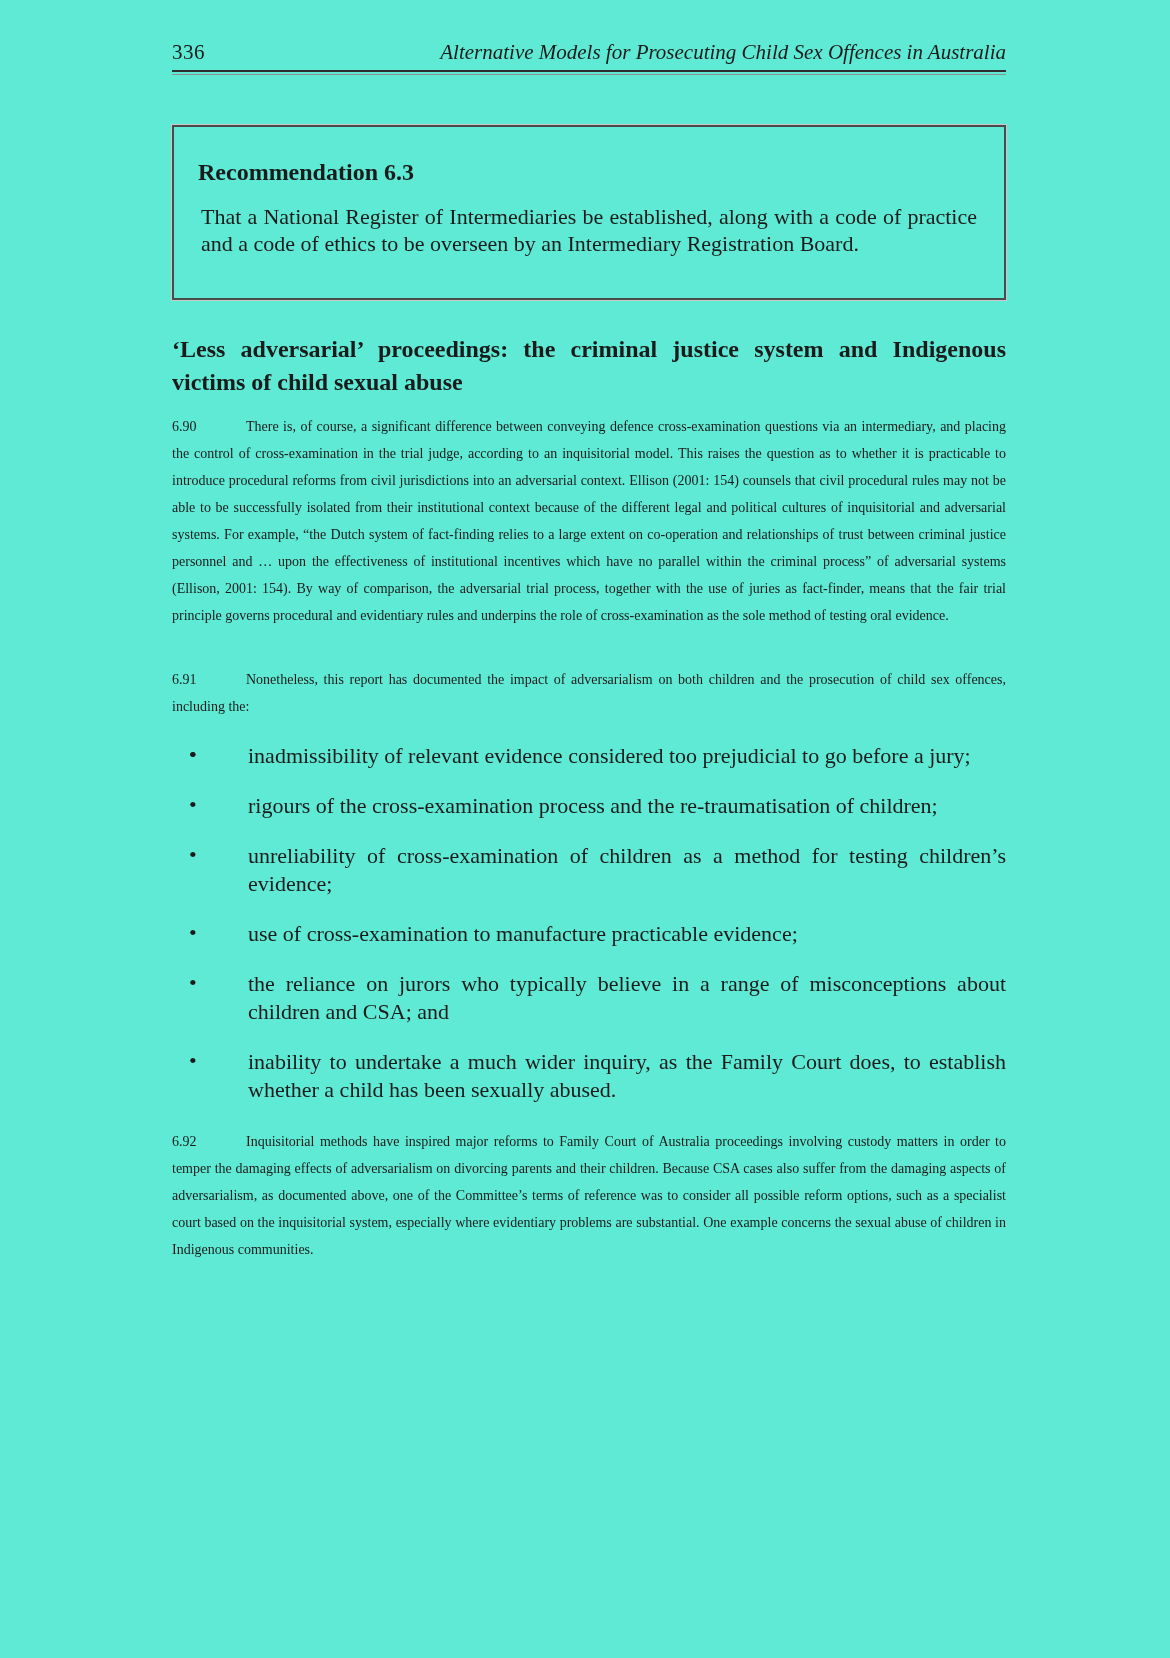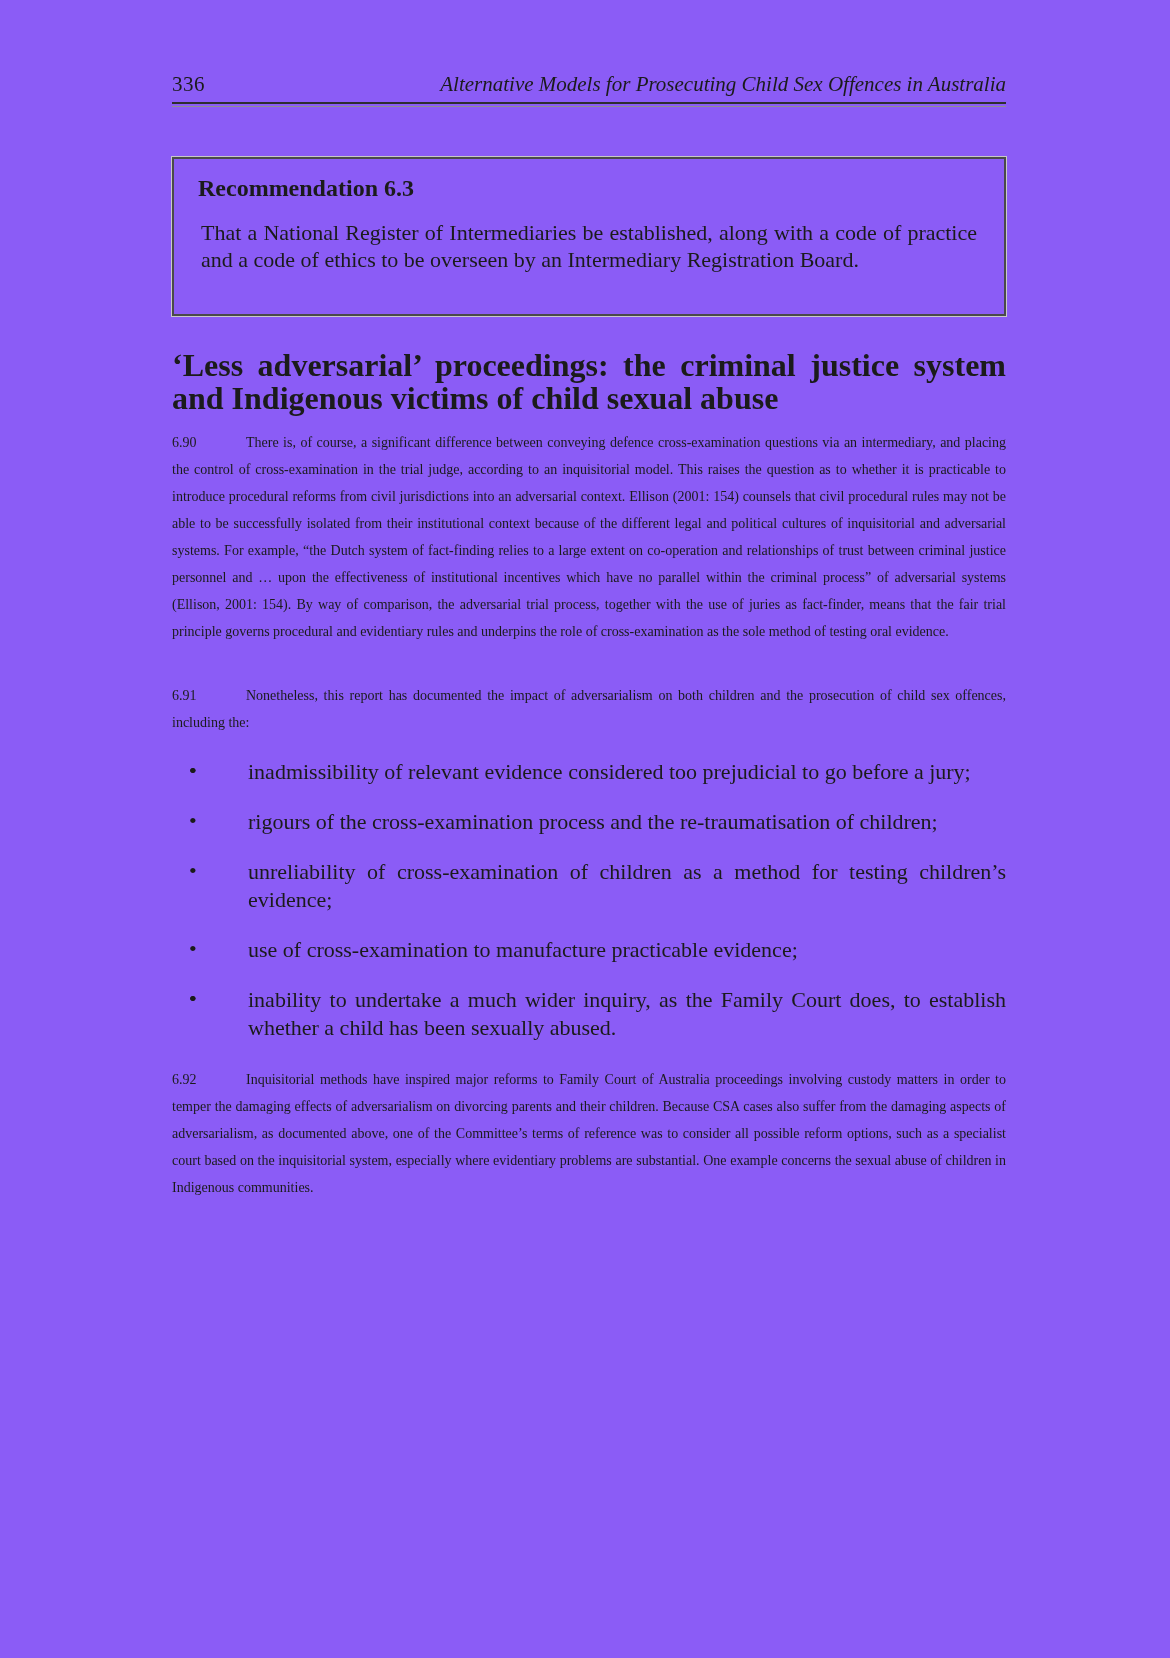--- a/index.html
+++ b/index.html
@@ -8,22 +8,22 @@
     height: 1658px;
     background: #fdfdfd;
     color: #1b1b1b;
     font-family: "Liberation Serif", "DejaVu Serif", serif;
     overflow: hidden;
   }
   .sheet {
     box-sizing: border-box;
     width: 1170px;
     height: 1658px;
-    padding: 72px 164px 0 172px;
-    background: #8b5cf6;
+    padding: 40px 164px 0 172px;
+    background: #5eead4;
   }
   
   .running-header {
     display: flex;
     justify-content: space-between;
     align-items: baseline;
     font-size: 21px;
     padding-bottom: 5px;
   }
   .page-number { letter-spacing: 0.5px; }
@@ -36,32 +36,32 @@
   
   .rec-box {
     margin-top: 50px;
     border: 2px solid #4a4a4a;
     box-shadow: 0 0 0 1px #c9c9c9;
     padding: 16px 24px 38px 24px;
   }
   .rec-title {
     font-weight: bold;
     font-size: 24px;
-    margin: 0 0 17px 0;
+    margin: 16px 0 17px 0;
   }
   .rec-body {
     font-size: 22px;
     line-height: 27px;
     text-align: justify;
     margin: 3px;
   }
   
   .section-heading {
     font-weight: bold;
-    font-size: 32px;
+    font-size: 24px;
     line-height: 33px;
     text-align: justify;
     margin: 33px 0 0 0;
   }
   
   .para {
     font-size: 14px;
     line-height: 27px;
     text-align: justify;
     margin: 19px 0 0 0;
@@ -125,20 +125,21 @@
     <div class="bullet-item">
       <span class="bullet-marker">•</span>
       <span>unreliability of cross-examination of children as a method for testing children’s evidence;</span>
     </div>
     <div class="bullet-item">
       <span class="bullet-marker">•</span>
       <span>use of cross-examination to manufacture practicable evidence;</span>
     </div>
     <div class="bullet-item">
       <span class="bullet-marker">•</span>
+      <span>the reliance on jurors who typically believe in a range of misconceptions about children and CSA; and</span>
     </div>
     <div class="bullet-item">
       <span class="bullet-marker">•</span>
       <span>inability to undertake a much wider inquiry, as the Family Court does, to establish whether a child has been sexually abused.</span>
     </div>
   </div>
 
   <p class="para" style="margin-top:24px;"><span class="pnum">6.92</span><span>Inquisitorial methods have inspired major reforms to Family Court of Australia proceedings involving custody matters in order to temper the damaging effects of adversarialism on divorcing parents and their children. Because CSA cases also suffer from the damaging aspects of adversarialism, as documented above, one of the Committee’s terms of reference was to consider all possible reform options, such as a specialist court based on the inquisitorial system, especially where evidentiary problems are substantial. One example concerns the sexual abuse of children in Indigenous communities.</span></p>
 
 </div>

